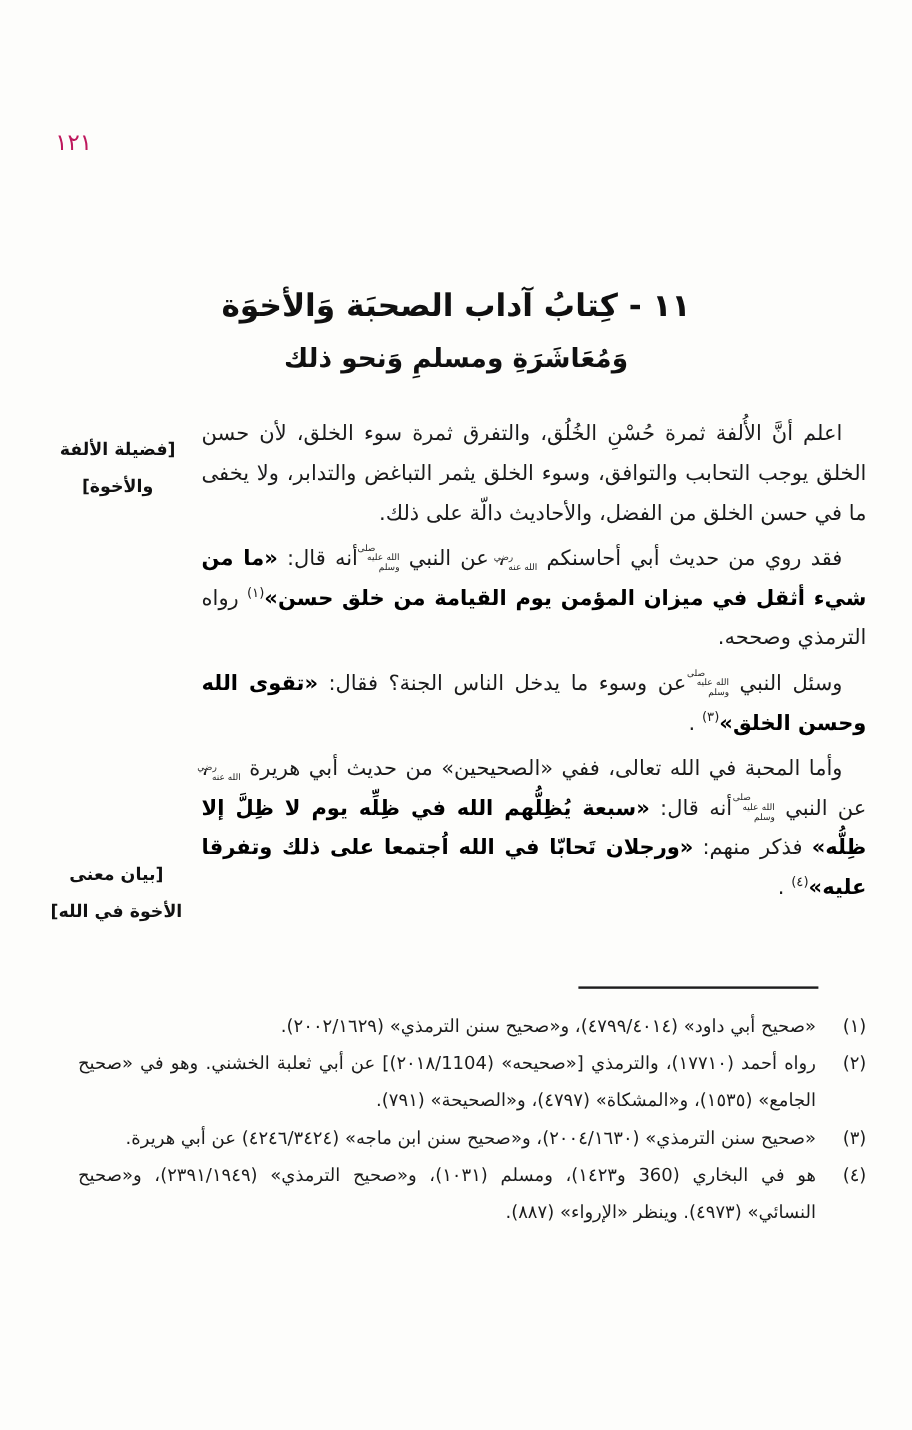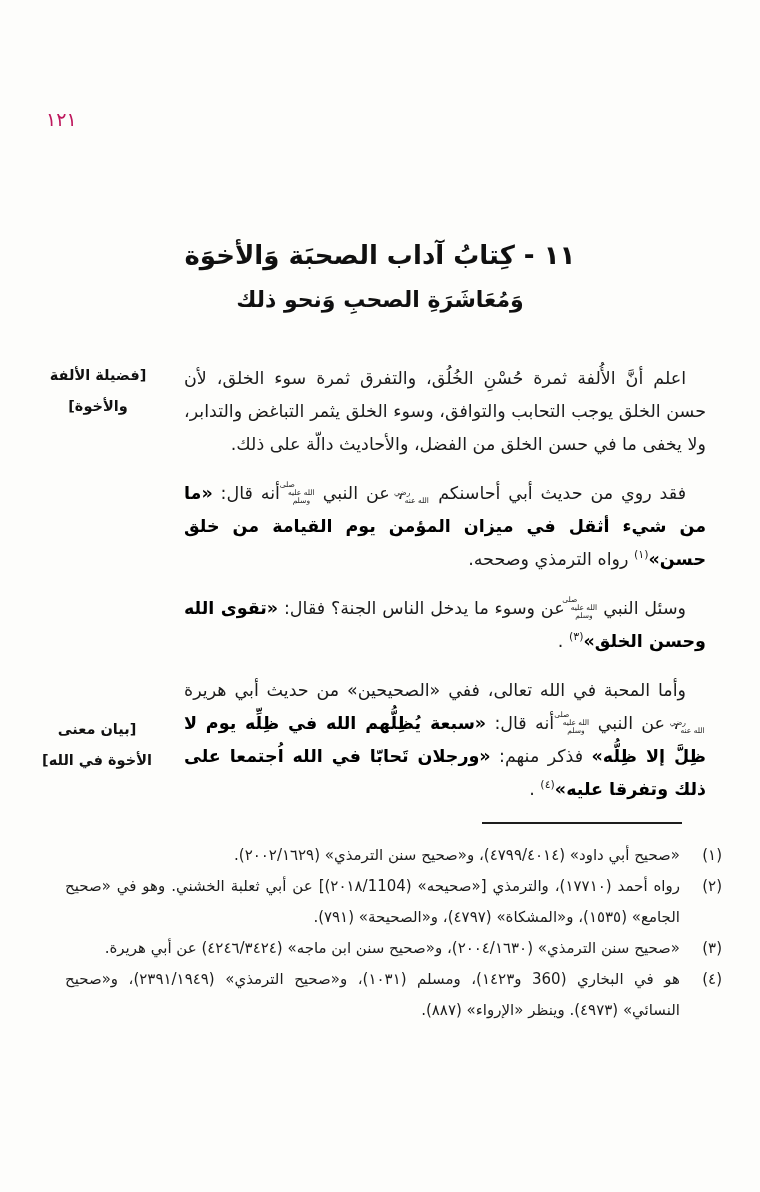--- a/index.html
+++ b/index.html
@@ -21,31 +21,31 @@
     position:absolute;top:220px;right:0;left:0;
     text-align:center;color:#101010;margin-top:20px;
   }
   .title-line1{font-size:26px;font-weight:bold;margin:0;}
   .title-line2{font-size:22px;font-weight:bold;margin:17px 0 0 0;}
   .body-text{
     position:absolute;top:346px;right:38px;width:554px;
     font-size:17.5px;line-height:33px;
     text-align:justify;text-justify:inter-word;
   }
-  .body-text p{margin:16px;text-indent:20px;}
+  .body-text p{margin:0;text-indent:20px;}
   .body-text p + p{margin-top:5px;}
   .bold{font-weight:bold;color:#000;}
   .supref{
     font-size:11px;vertical-align:super;line-height:0;
     font-weight:normal;
   }
   .honorific{
     display:inline-block;width:27px;
     font-size:7.5px;line-height:8px;
-    text-align:center;vertical-align:-4px;
+    vertical-align:-4px;
     font-weight:normal;color:#222;
   }
   .margin-note{
     position:absolute;
     font-size:14.5px;font-weight:bold;line-height:31px;
     text-align:center;color:#111;
   }
   .margin-note-1{top:360px;left:42px;width:112px;}
   .margin-note-2{top:714px;left:38px;width:118px;}
   .footnote-separator{
@@ -63,21 +63,21 @@
 </style>
 </head>
 <body>
 
 <div class="page">
 
   <div class="page-number">١٢١</div>
 
   <div class="title-block">
     <h1 class="title-line1">١١ - كِتابُ آداب الصحبَة وَالأخوَة</h1>
-    <h2 class="title-line2">وَمُعَاشَرَةِ الصحبِ وَنحو ذلك</h2>
+    <h2 class="title-line2">وَمُعَاشَرَةِ ومسلمِ وَنحو ذلك</h2>
   </div>
 
   <div class="margin-note margin-note-1">[فضيلة الألفة والأخوة]</div>
   <div class="margin-note margin-note-2">[بيان معنى الأخوة في الله]</div>
 
   <div class="body-text">
       <p><span class="">اعلم أنَّ الأُلفة ثمرة حُسْنِ الخُلُق، والتفرق ثمرة سوء الخلق، لأن حسن الخلق يوجب التحابب والتوافق، وسوء الخلق يثمر التباغض والتدابر، ولا يخفى ما في حسن الخلق من الفضل، والأحاديث دالّة على ذلك.</span></p>
       <p><span class="">فقد روي من حديث أبي أحاسنكم </span><span class="honorific">رضي الله عنه</span><span class="">، عن النبي </span><span class="honorific">صلى الله عليه وسلم</span><span class=""> أنه قال: </span><span class="bold">«ما من شيء أثقل في ميزان المؤمن يوم القيامة من خلق حسن»</span><span class=" supref">(١)</span><span class=""> رواه الترمذي وصححه.</span></p>
       <p><span class="">وسئل النبي </span><span class="honorific">صلى الله عليه وسلم</span><span class=""> عن وسوء ما يدخل الناس الجنة؟ فقال: </span><span class="bold">«تقوى الله وحسن الخلق»</span><span class=" supref">(٣)</span><span class=""> .</span></p>
       <p><span class="">وأما المحبة في الله تعالى، ففي «الصحيحين» من حديث أبي هريرة </span><span class="honorific">رضي الله عنه</span><span class="">، عن النبي </span><span class="honorific">صلى الله عليه وسلم</span><span class=""> أنه قال: </span><span class="bold">«سبعة يُظِلُّهم الله في ظِلِّه يوم لا ظِلَّ إلا ظِلُّه»</span><span class=""> فذكر منهم: </span><span class="bold">«ورجلان تَحابّا في الله اُجتمعا على ذلك وتفرقا عليه»</span><span class=" supref">(٤)</span><span class=""> .</span></p>

